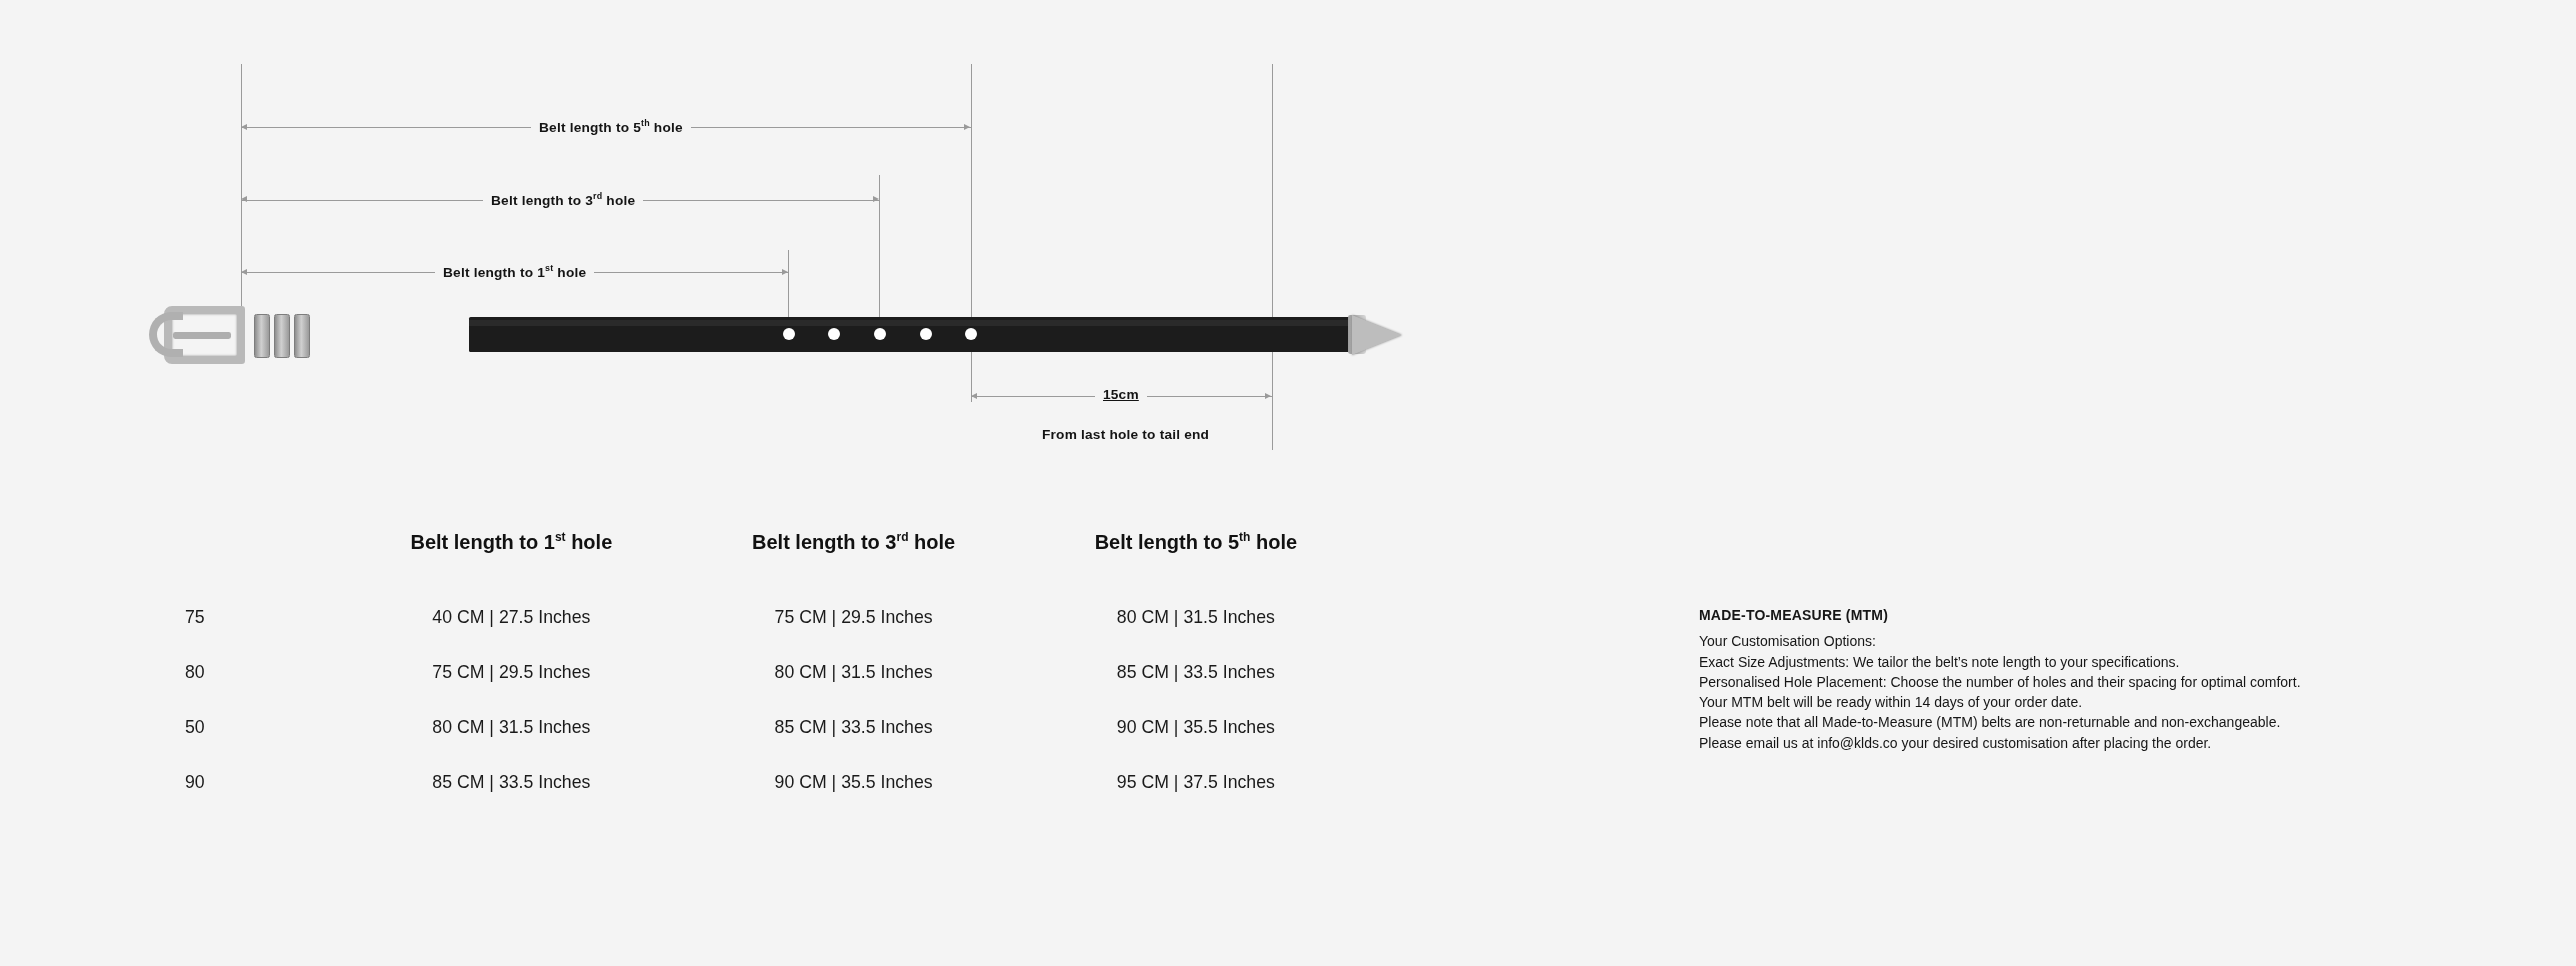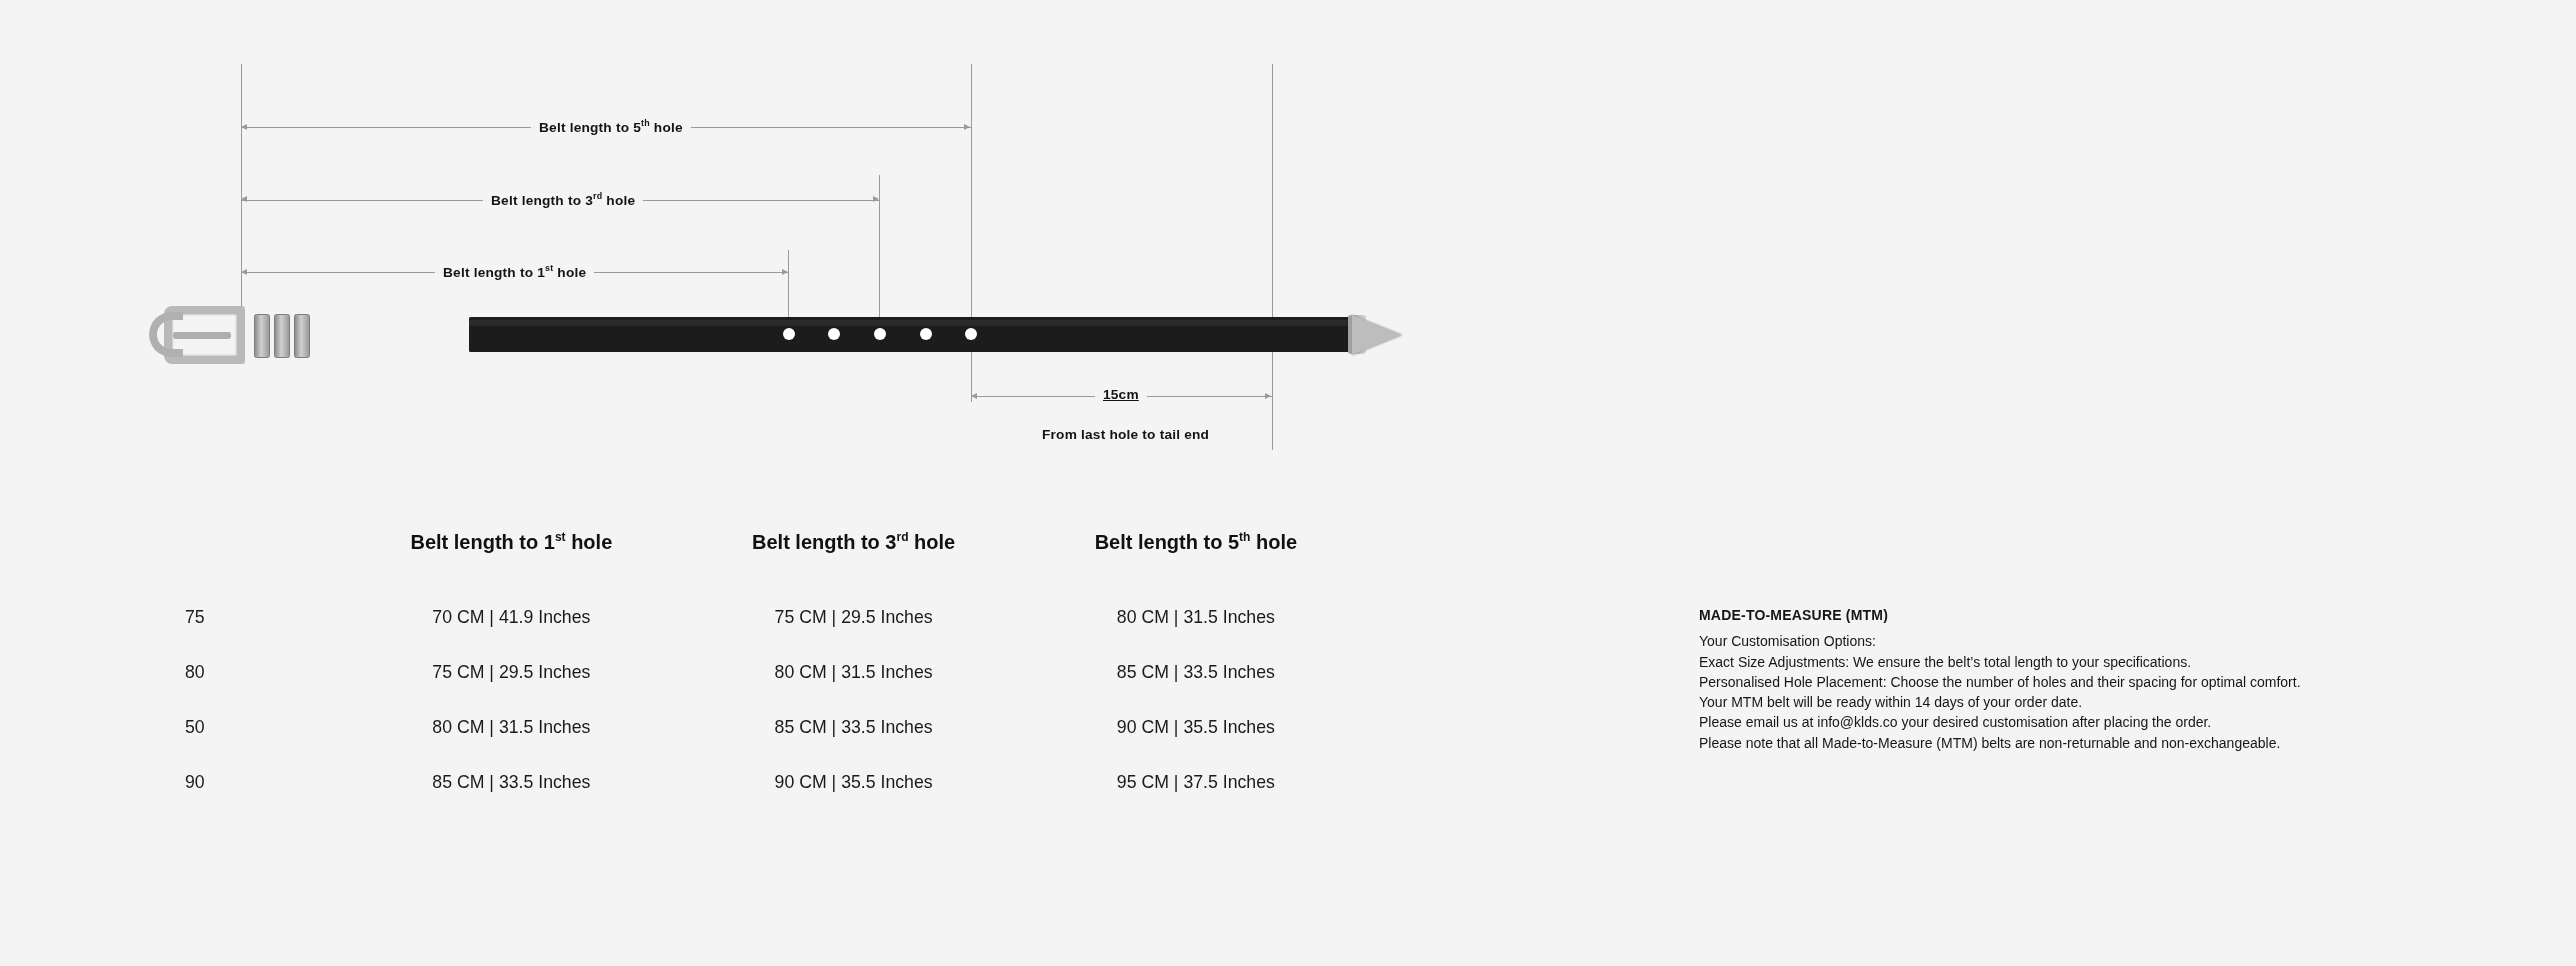--- a/index.html
+++ b/index.html
@@ -286,21 +286,21 @@
           <span>Belt length to 3</span><sup>rd</sup><span> hole</span>
         </th>
         <th>
           <span>Belt length to 5</span><sup>th</sup><span> hole</span>
         </th>
       </tr>
     </thead>
     <tbody>
       <tr>
         <td class="sizecol">75</td>
-        <td>70 CM | 41.9 Inches</td>
+        <td>40 CM | 27.5 Inches</td>
         <td>75 CM | 29.5 Inches</td>
         <td>80 CM | 31.5 Inches</td>
       </tr>
       <tr>
         <td class="sizecol">80</td>
         <td>75 CM | 29.5 Inches</td>
         <td>80 CM | 31.5 Inches</td>
         <td>85 CM | 33.5 Inches</td>
       </tr>
       <tr>
@@ -315,19 +315,19 @@
         <td>90 CM | 35.5 Inches</td>
         <td>95 CM | 37.5 Inches</td>
       </tr>
     </tbody>
   </table>
 </div>
 
 <div id="mtm">
   <div class="title">MADE-TO-MEASURE (MTM)</div>
   <p>Your Customisation Options:</p>
-  <p>Exact Size Adjustments: We ensure the belt’s total length to your specifications.</p>
+  <p>Exact Size Adjustments: We tailor the belt’s note length to your specifications.</p>
   <p>Personalised Hole Placement: Choose the number of holes and their spacing for optimal comfort.</p>
   <p>Your MTM belt will be ready within 14 days of your order date.</p>
+  <p>Please note that all Made-to-Measure (MTM) belts are non-returnable and non-exchangeable.</p>
   <p>Please email us at info@klds.co your desired customisation after placing the order.</p>
-  <p>Please note that all Made-to-Measure (MTM) belts are non-returnable and non-exchangeable.</p>
 </div>
 
 
 </body></html>

